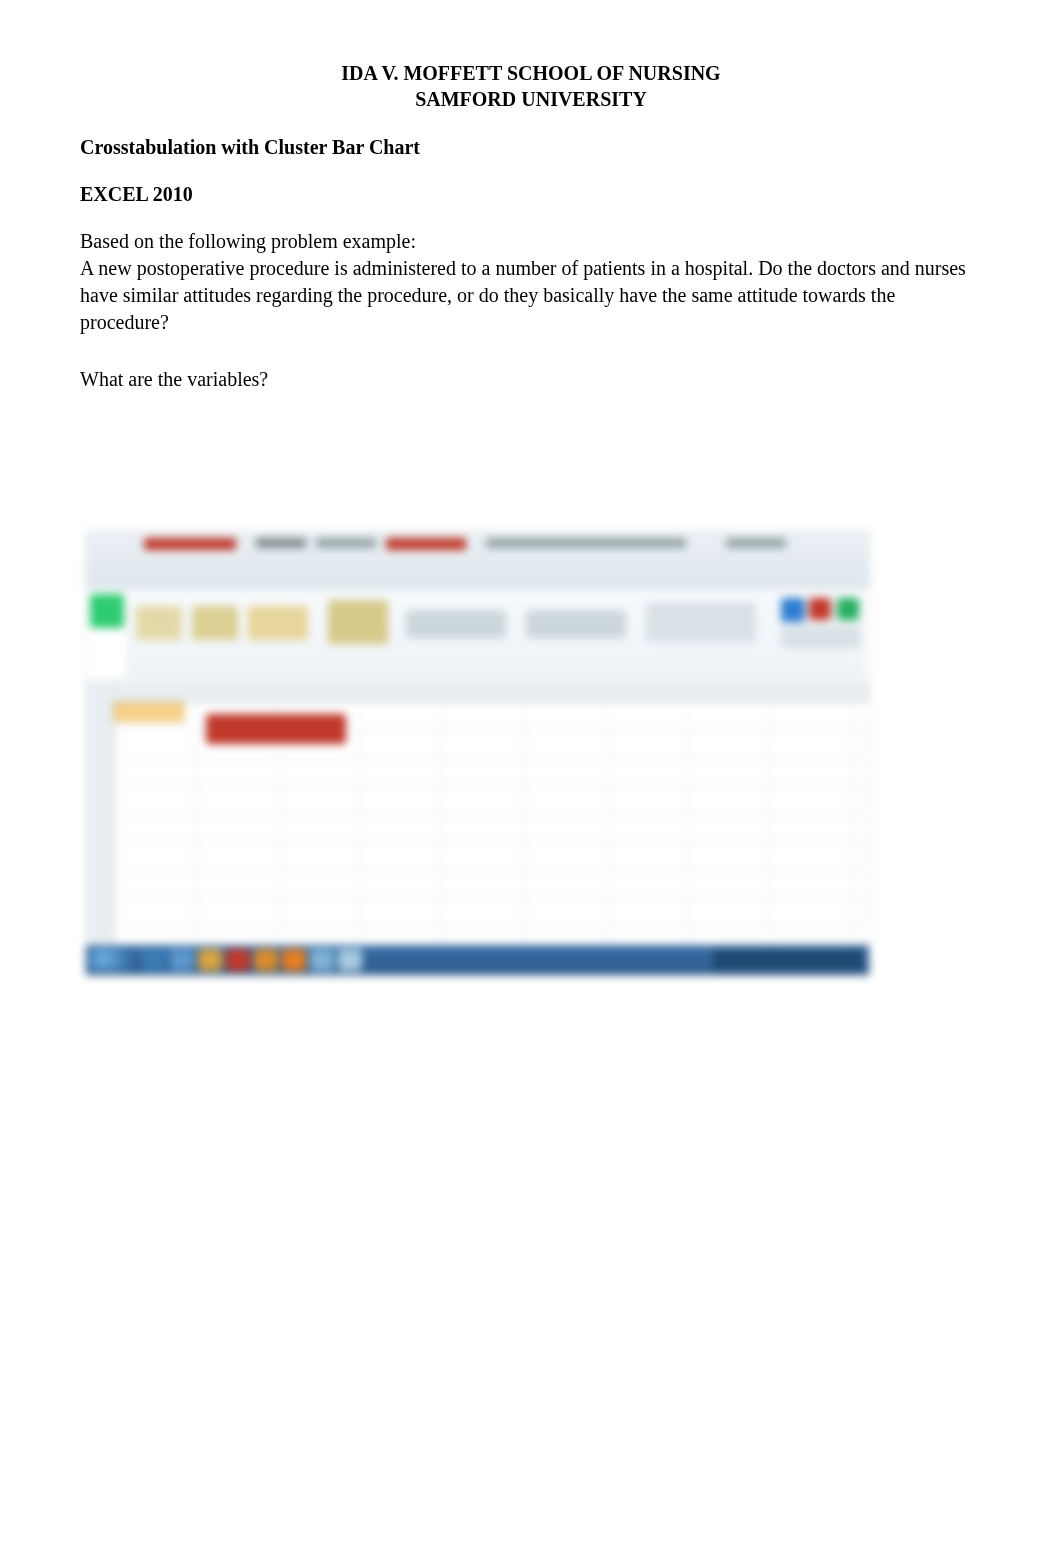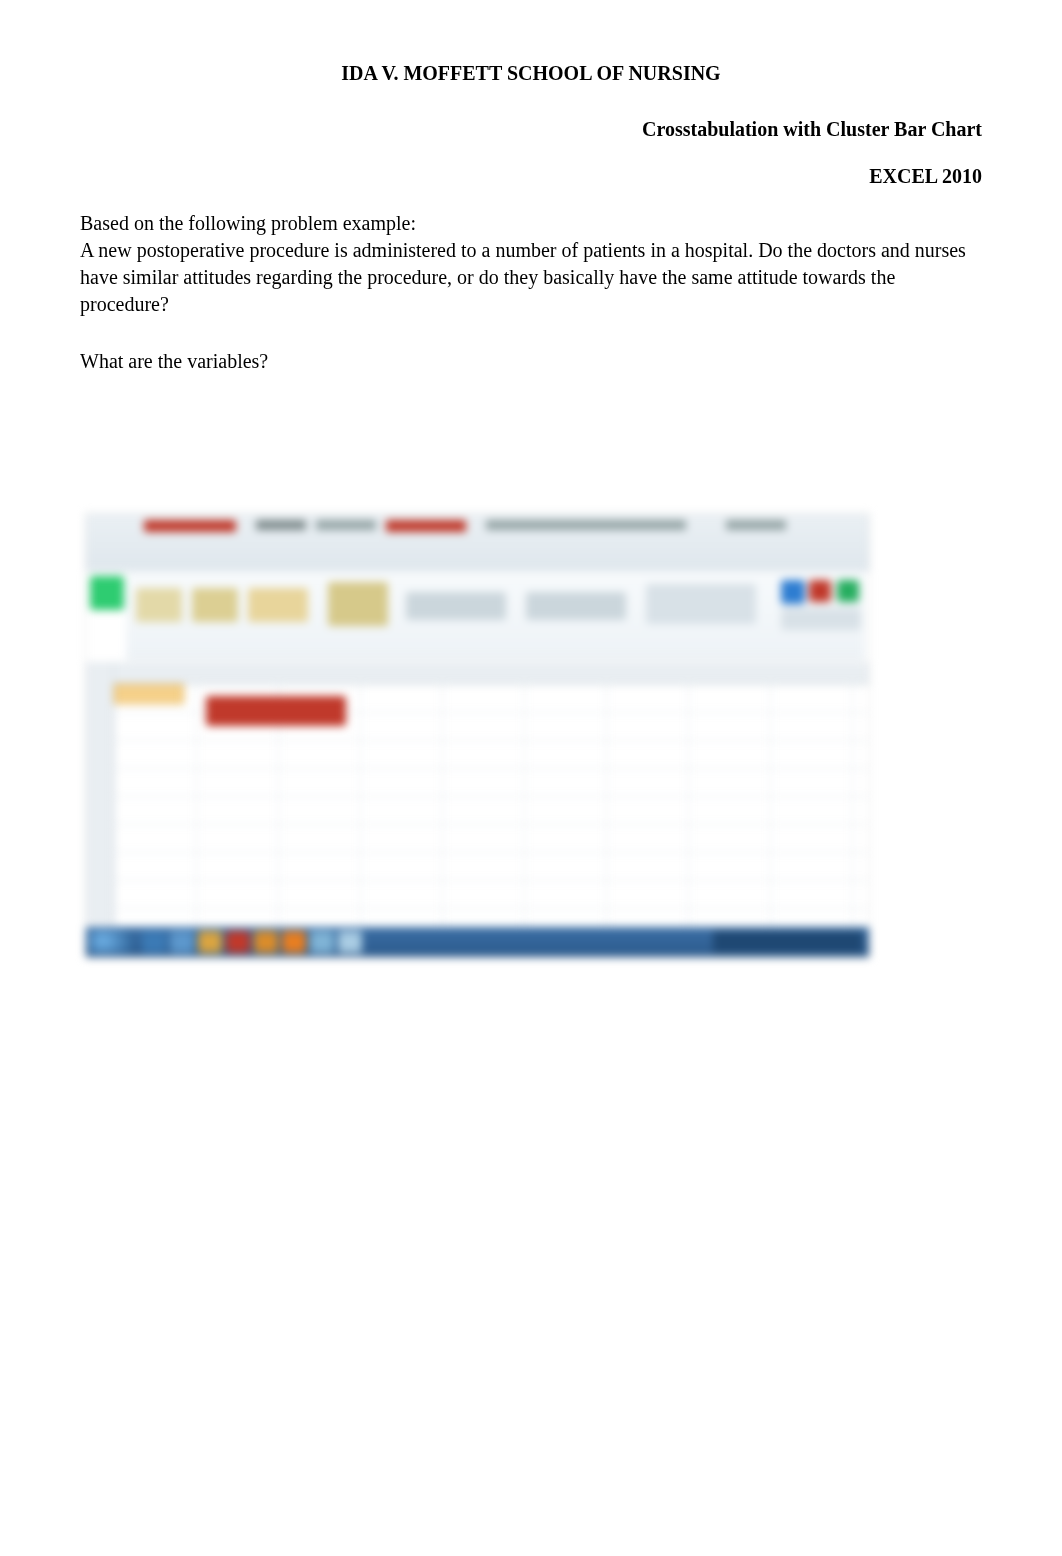--- a/index.html
+++ b/index.html
@@ -13,33 +13,33 @@
       background: #ffffff;
       font-family: "Times New Roman", Times, serif;
       font-size: 20px;
       color: #000;
       padding: 60px 80px;
       position: relative;
     }
     .header-block {
       text-align: center;
       font-weight: bold;
-      margin-bottom: 32px;
+      margin-bottom: 24px;
       font-family: Liberation Serif, serif;
     }
     .header-line {
       line-height: 1.3;
     }
     .subtitle {
-      text-align: right;
+      text-align: left;
       font-weight: bold;
       margin-bottom: 24px;
     }
     .version {
-      text-align: right;
+      text-align: left;
       font-weight: bold;
       margin-bottom: 24px;
     }
     .section-heading {
       font-weight: normal;
       margin-bottom: 2px;
     }
     .body-text {
       line-height: 1.35;
       margin-bottom: 20px;
@@ -163,20 +163,21 @@
     .tbi6 { left: 196px; width: 24px; background: #e67e22; }
     .tbi7 { left: 224px; width: 24px; background: #7fb3d5; }
     .tbi8 { left: 252px; width: 24px; background: #a9cce3; }
     .tb-tray { position: absolute; right: 6px; top: 4px; width: 150px; height: 22px; background: #1f4873; border-radius: 2px;}
   </style>
 </head>
 <body>
 
 <div class="header-block">
   <div class="header-line">IDA V. MOFFETT SCHOOL OF NURSING</div>
+  <div class="header-line">SAMFORD UNIVERSITY</div>
 </div>
 
 <div class="subtitle">Crosstabulation with Cluster Bar Chart</div>
 
 <div class="version">EXCEL 2010</div>
 
 <div class="section-heading">Based on the following problem example:</div>
 <div class="body-text">A new postoperative procedure is administered to a number of patients in a hospital.  Do the doctors and nurses have similar attitudes regarding the procedure, or do they basically have the same attitude towards the procedure?</div>
 <div class="question">What are the variables?</div>
 

